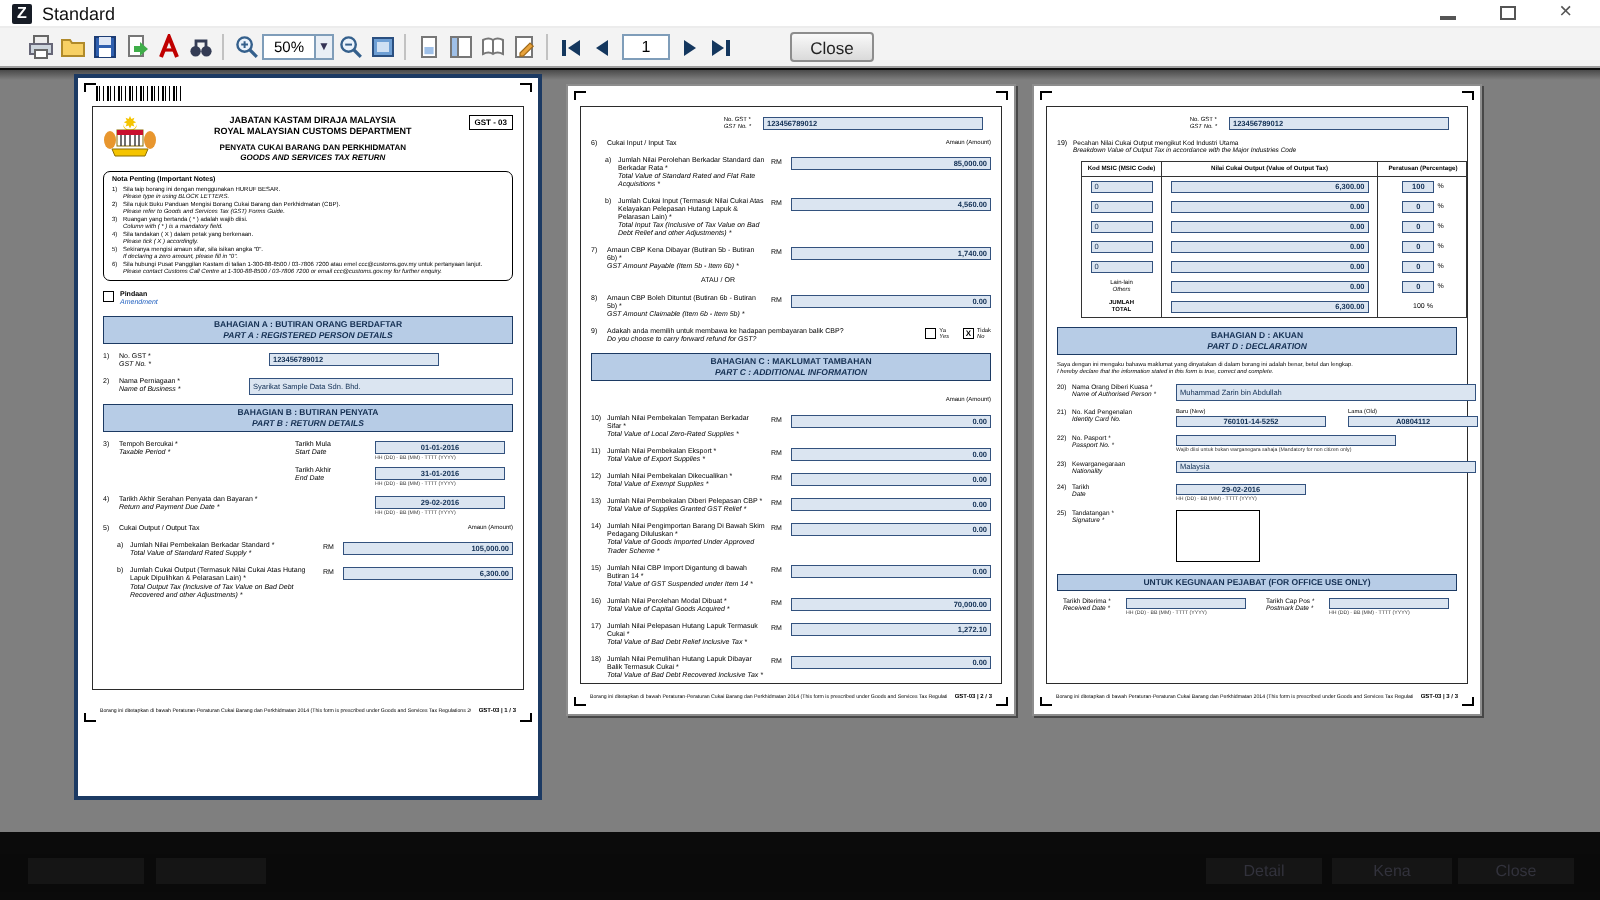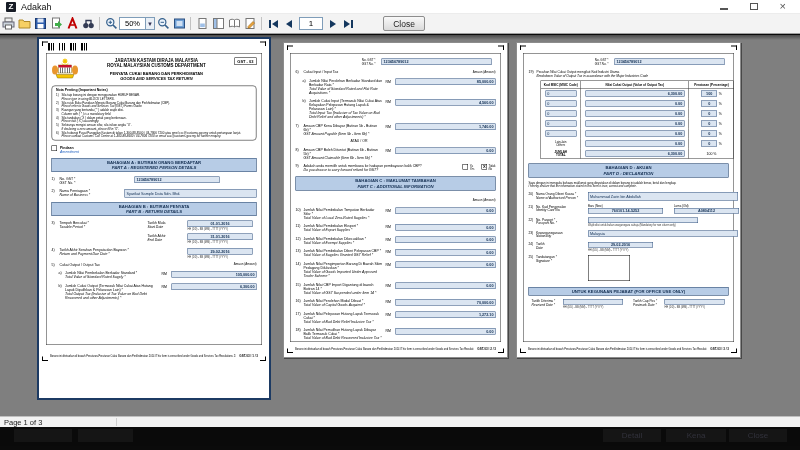--- a/index.html
+++ b/index.html
@@ -7,21 +7,21 @@
   .screen{position:relative;width:800px;height:450px;overflow:hidden;background:#0b0b0b;font-family:"Liberation Sans",sans-serif}
   
   .titlebar{position:absolute;top:0;left:0;right:0;height:14px;background:#fff;display:flex;align-items:center;padding:0 6px;gap:5px;border-bottom:1px solid #ececec}
   .appicon{width:10px;height:10px;background:#171c26;color:#fff;font-size:8px;font-weight:700;display:flex;align-items:center;justify-content:center;border-radius:1px}
   .wtitle{font-size:9px;color:#111}
   .wctrl{margin-left:auto;display:flex;gap:22px;align-items:center;padding-right:8px}
   .minico{width:8px;height:2px;background:#555;margin-top:4px}
   .maxico{width:8px;height:7px;border:1px solid #555}
   .closico{font-size:11px;color:#555;line-height:1}
   
-  .toolbar{position:absolute;top:14px;left:0;right:0;height:20px;background:#f3f3f3;border-bottom:1px solid #9f9f9f;display:flex;align-items:center;padding:0 0}
+  .toolbar{position:absolute;top:14px;left:0;right:0;height:20px;background:#f3f3f3;border-bottom:1px solid #9f9f9f;display:flex;align-items:center;padding:0 12px}
   .tbtn{width:16px;height:16px;display:flex;align-items:center;justify-content:center;flex:none}
   .tsep{width:1px;height:13px;background:#c2c2c2;margin:0 3px;flex:none}
   .zoombox{width:27px;height:13px;background:#fff;border:1px solid #7f9db9;font-size:7.5px;display:flex;align-items:center;justify-content:center;flex:none}
   .zarrow{width:9px;height:13px;border:1px solid #7f9db9;border-left:none;background:#e9eff6;font-size:6px;display:flex;align-items:center;justify-content:center;color:#335;flex:none}
   .pageinput{width:24px;height:13px;border:1px solid #7f9db9;font-size:8px;text-align:center;padding:0;margin:0 3px;font-family:inherit;flex:none}
   .navb{display:flex;align-items:center;gap:1px;padding:0 4px;flex:none}
   .tri-l{width:0;height:0;border:4px solid transparent;border-right:6px solid #14375e;border-left:none}
   .tri-r{width:0;height:0;border:4px solid transparent;border-left:6px solid #14375e;border-right:none}
   .nbar{width:2px;height:8px;background:#14375e}
   .closebtn{margin-left:26px;width:42px;height:15px;background:linear-gradient(#f9f9f9,#dadada);border:1px solid #8d8d8d;border-radius:2px;font-size:8.5px;display:flex;align-items:center;justify-content:center;color:#222;flex:none}
@@ -111,21 +111,21 @@
   .bottombar{position:absolute;top:427px;left:0;right:0;height:19px;background:#0a0a0a}
   .bgbtn{position:absolute;top:2px;height:13px;background:#151515;color:#32323c;font-size:8px;display:flex;align-items:center;justify-content:center}
 </style>
 </head>
 <body>
 
 <div class="screen">
 
   <div class="titlebar">
     <div class="appicon">Z</div>
-    <div class="wtitle">Adakah</div>
+    <div class="wtitle">Standard</div>
     <div class="wctrl">
       <div class="minico"></div>
       <div class="maxico"></div>
       <div class="closico">×</div>
     </div>
   </div>
 
   <div class="toolbar">
     <span class="tbtn">
         <svg width="13" height="13" viewBox="0 0 13 13">
@@ -782,24 +782,20 @@
           </div>
         </div>
         <div class="pfooter">
           <span class="ftext">Borang ini ditetapkan di bawah Peraturan-Peraturan Cukai Barang dan Perkhidmatan 2014 (This form is prescribed under Goods and Services Tax Regulations 2014)</span>
           <span class="fpage">GST-03 | 3 / 3</span>
         </div>
       </div>
     </div>
   </div>
 
-  <div class="statusbar">
-    <span>Page 1 of 3</span>
-    <span class="ssep"></span>
-  </div>
 
   <div class="bottombar">
     <div class="bgbtn" style="left:14px;width:58px"></div>
     <div class="bgbtn" style="left:78px;width:55px"></div>
     <div class="bgbtn" style="left:603px;width:58px">Detail</div>
     <div class="bgbtn" style="left:666px;width:60px">Kena</div>
     <div class="bgbtn" style="left:729px;width:58px">Close</div>
   </div>
 
 </div>

